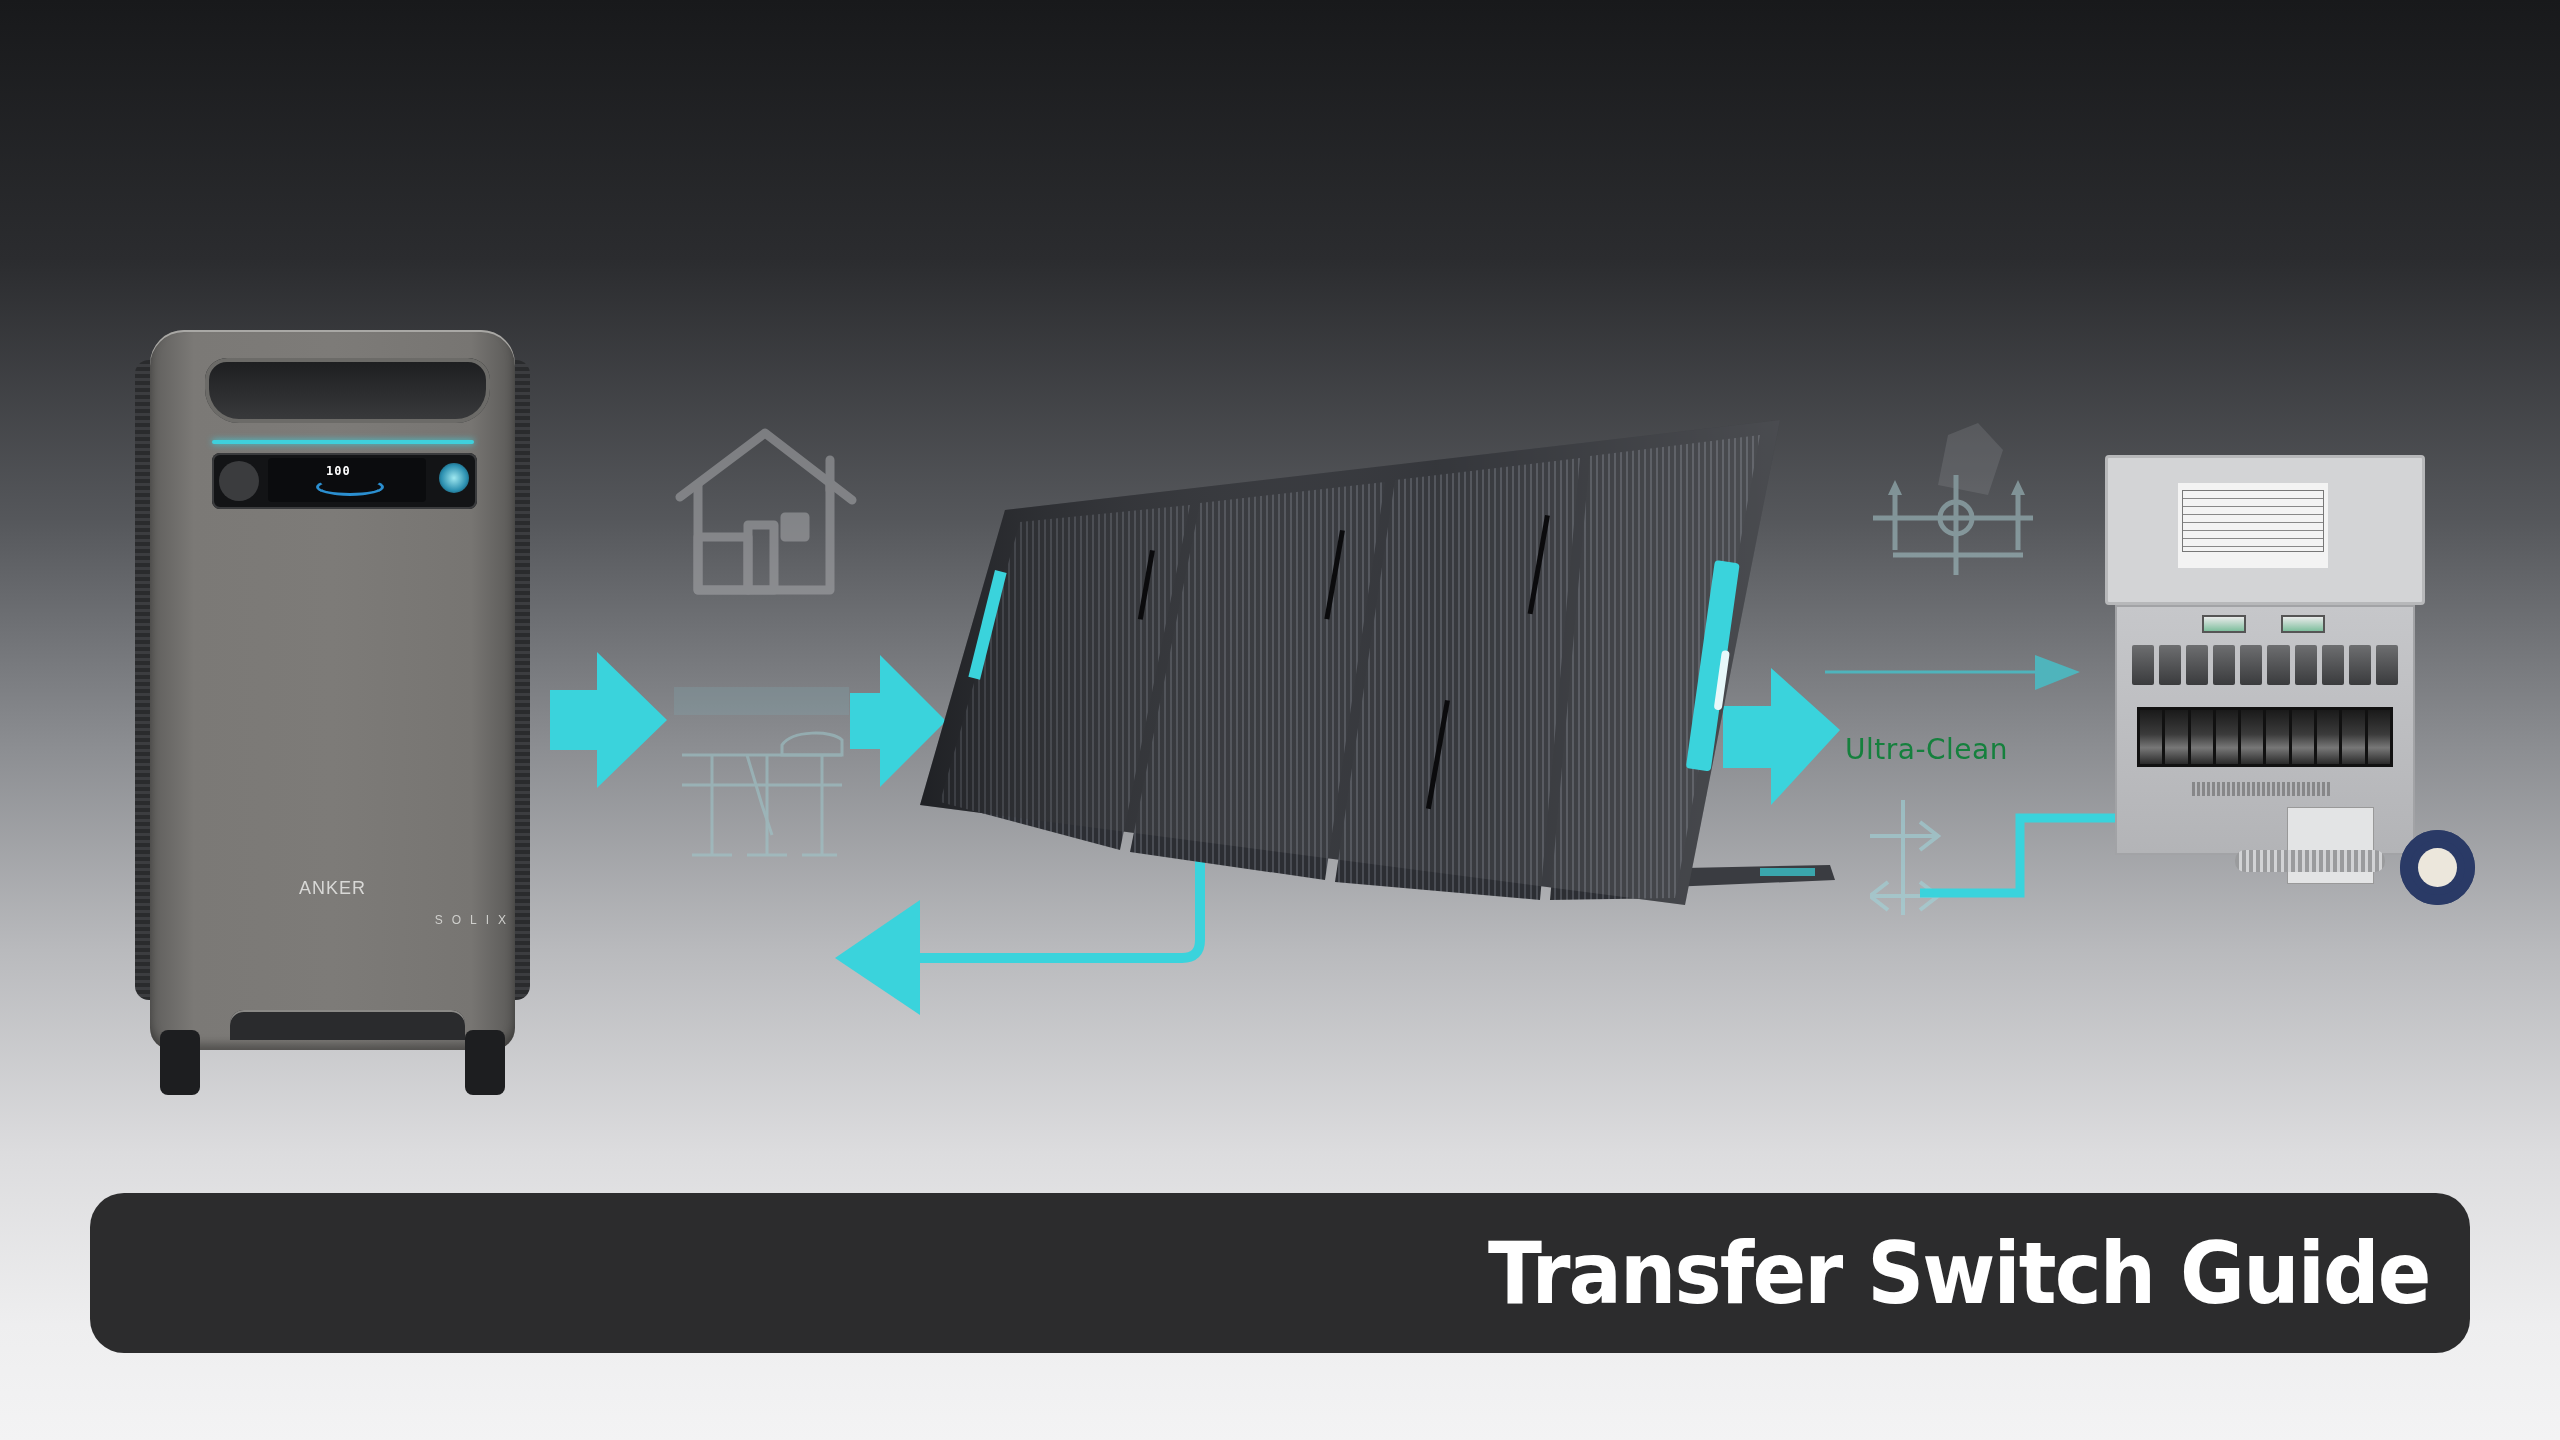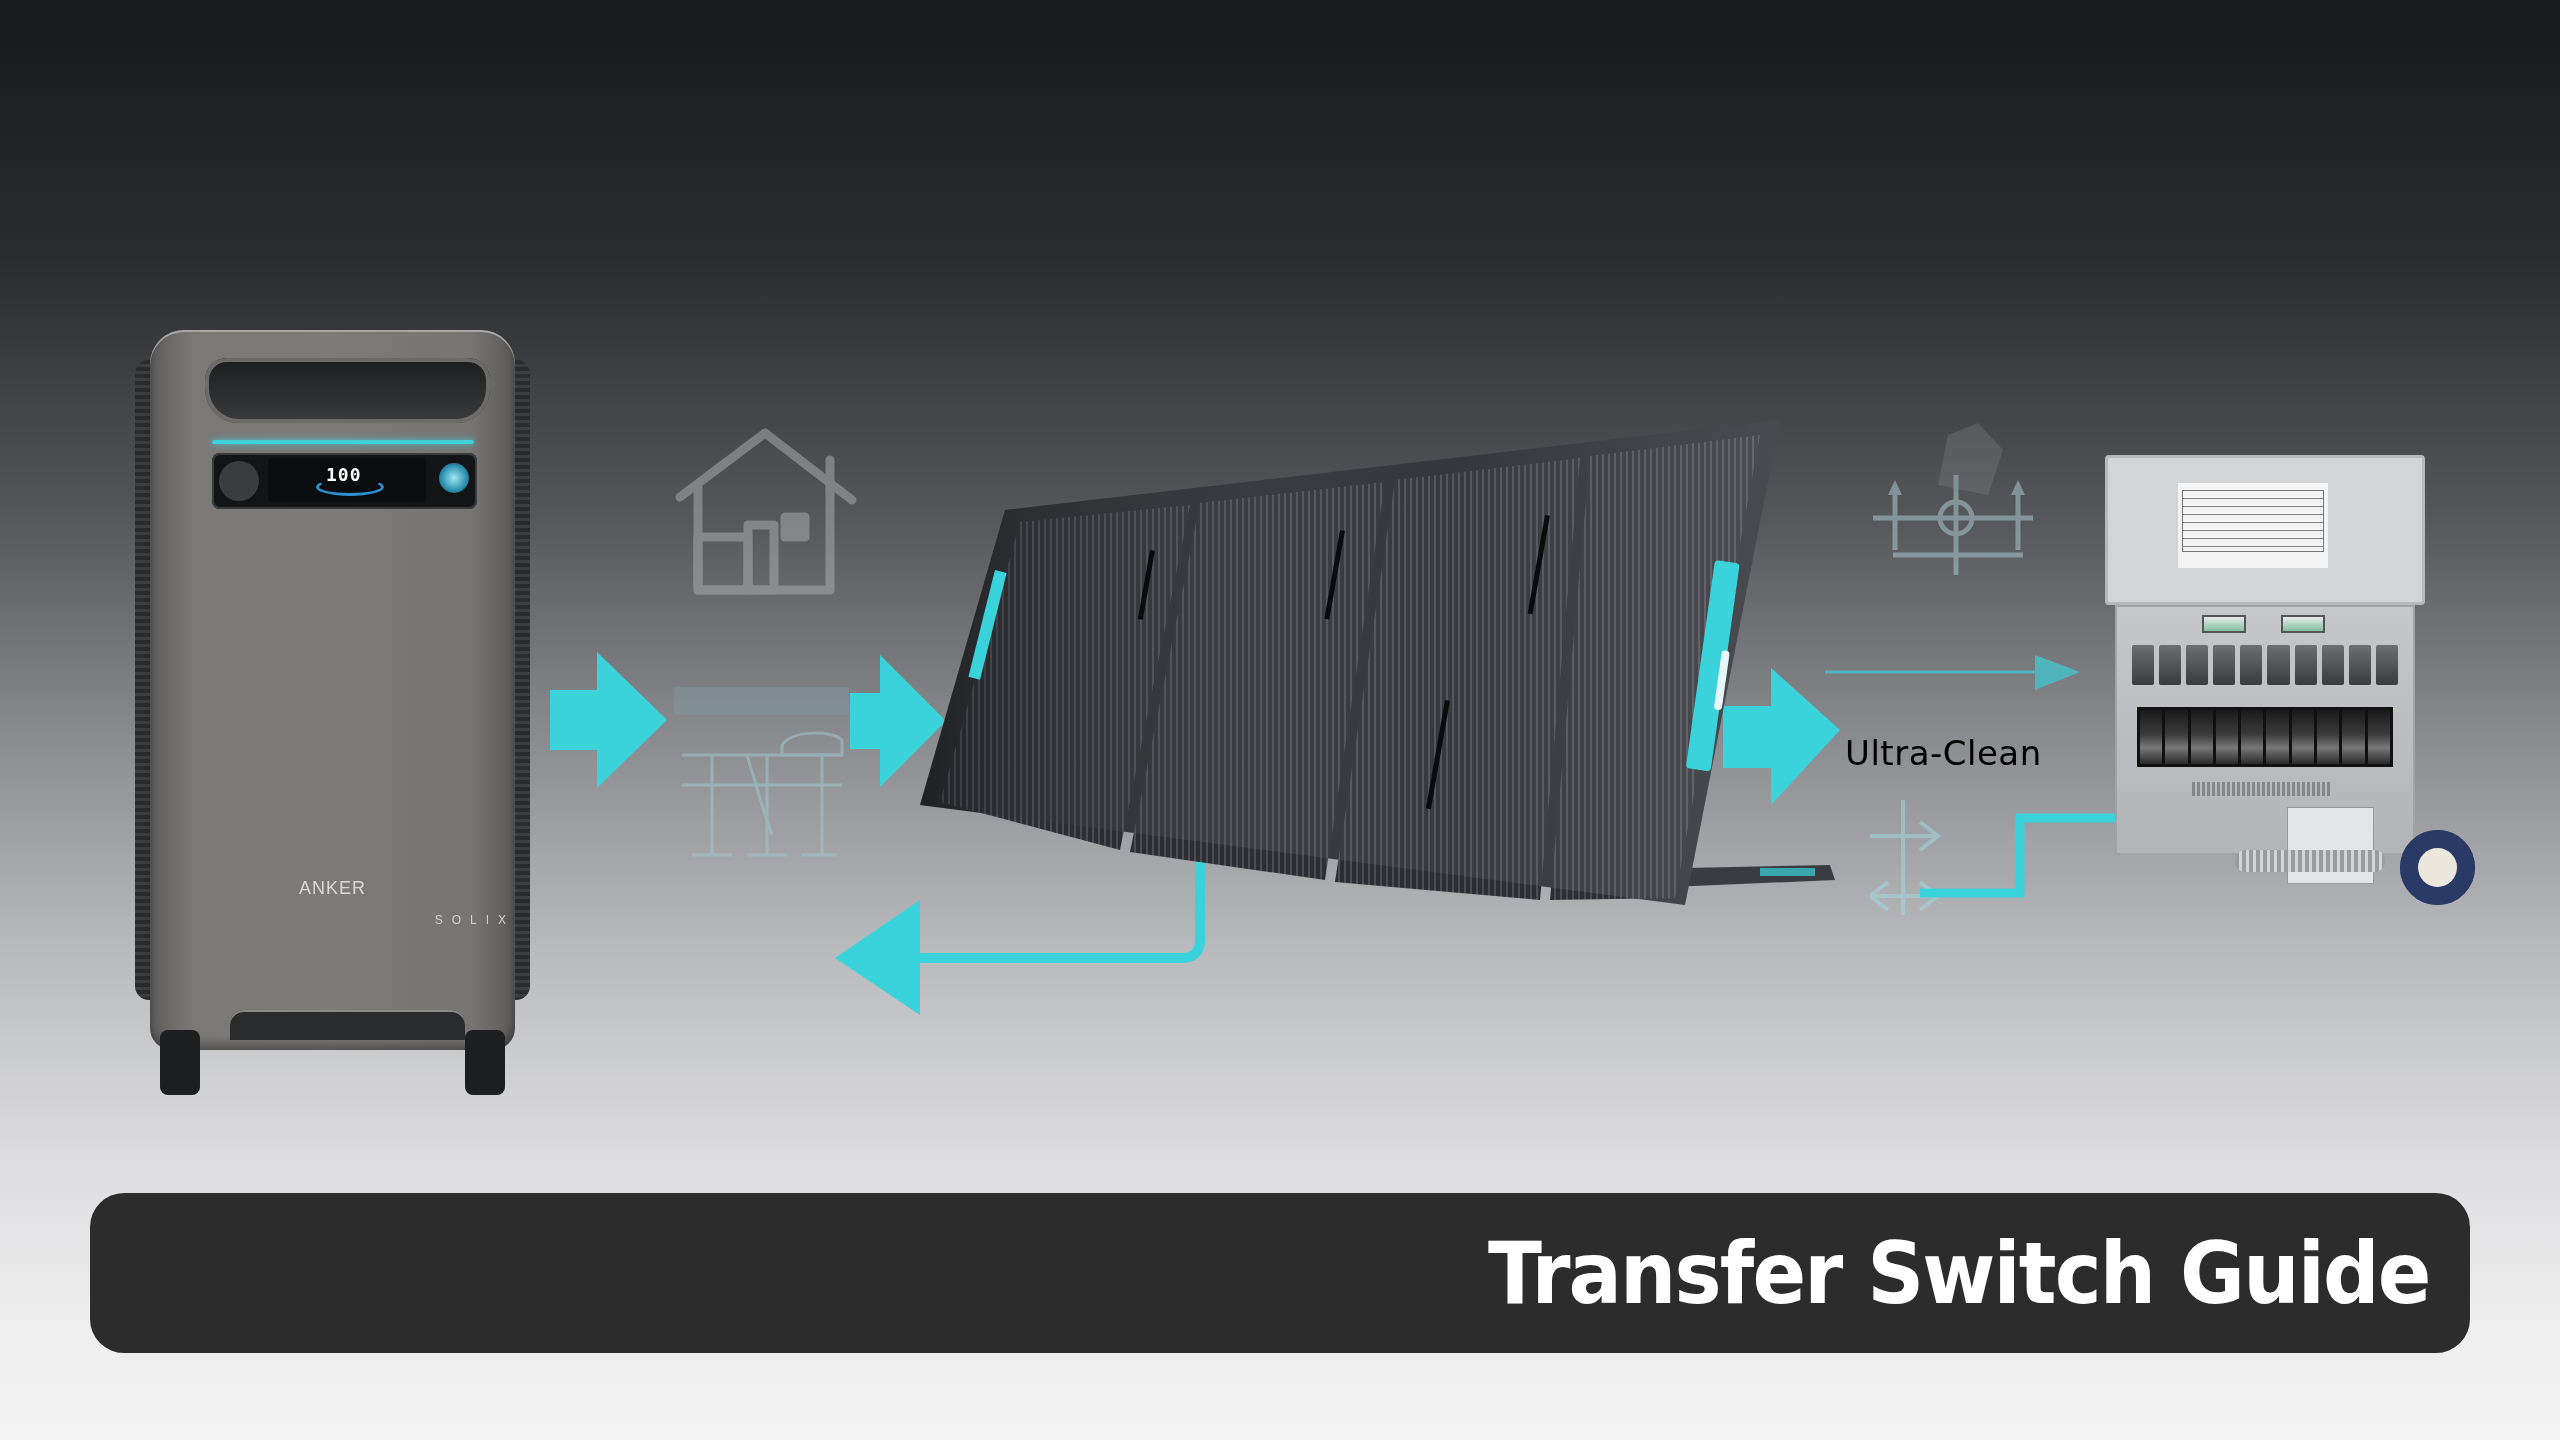--- a/index.html
+++ b/index.html
@@ -29,21 +29,21 @@
     background: linear-gradient(180deg,#1c1d1f,#3a3b3d);
     box-shadow: inset 0 0 0 4px #6c6b68;
   }
   .ps-led { position:absolute; left:62px; top:110px; width:262px; height:4px; background:#3fd0dc; border-radius:2px; box-shadow:0 0 6px #3fd0dc; }
   .ps-panel {
     position:absolute; left:62px; top:123px; width:265px; height:56px;
     background:#131416; border-radius:8px; box-shadow: inset 0 0 0 2px #3a3b3d;
   }
   .ps-knob { position:absolute; left:7px; top:8px; width:40px; height:40px; border-radius:50%; background:#3b3c3e; }
   .ps-screen { position:absolute; left:56px; top:5px; width:158px; height:44px; background:#0b0c0e; border-radius:4px; color:#fff; }
-  .ps-screen .big { position:absolute; left:58px; top:6px; font-family:"DejaVu Sans Mono", monospace; font-size:18px; font-weight:bold; letter-spacing:1px; }
+  .ps-screen .big { position:absolute; left:58px; top:6px; font-family:"DejaVu Sans Mono", monospace; font-size:12px; font-weight:bold; letter-spacing:1px; }
   .ps-screen .ring { position:absolute; left:48px; top:20px; width:62px; height:12px; border:3px solid #2b8fd0; border-radius:50%; border-top-color:transparent; }
   .ps-btn { position:absolute; right:8px; top:10px; width:30px; height:30px; border-radius:50%; background:radial-gradient(circle,#9fe8f0,#2b8fb0 60%,#0e2a36); }
   .ps-brand { position:absolute; left:0; width:100%; top:548px; text-align:center; color:#d8d8d6; font-family:"Liberation Sans", sans-serif; font-size:18px; letter-spacing:1px; }
   .ps-sub { position:absolute; left:0; width:100%; top:583px; text-align:right; color:#cfcfcc; font-family:"Liberation Sans", sans-serif; font-size:12px; letter-spacing:9px; }
   .ps-foot { position:absolute; left:80px; top:680px; width:235px; height:30px; background:#2a2b2d; border-radius:14px 14px 0 0; box-shadow: inset 0 2px 0 #8a8986; }
   .ps-wheel { position:absolute; top:700px; width:40px; height:65px; background:#1d1e20; border-radius:8px; }
   .ps-wheel.l { left:25px; } .ps-wheel.r { right:25px; }
 
   
   .cyan { fill:#3ad3dc; }
@@ -72,21 +72,21 @@
   .ts-text { position:absolute; left:75px; top:175px; width:140px; height:14px; background: repeating-linear-gradient(90deg,#555 0 3px,transparent 3px 5px); opacity:.5; }
   .ts-door { position:absolute; left:170px; top:200px; width:85px; height:75px; background:#e3e4e5; border:1px solid #999; }
   .ts-conduit { position:absolute; left:130px; top:395px; width:150px; height:22px; border-radius:10px; background:repeating-linear-gradient(90deg,#9a9b9d 0 4px,#d2d3d5 4px 7px); }
   .ts-plug { position:absolute; left:295px; top:375px; width:75px; height:75px; border-radius:50%; background:#2a3a66; box-shadow: inset 0 0 0 10px #2a3a66; }
   .ts-plug::after { content:""; position:absolute; left:18px; top:18px; width:39px; height:39px; border-radius:50%; background:#ece7dc; }
 
   
   .faint { opacity:.55; }
 
   
-  .ultra { left:1845px; top:733px; font-family:"DejaVu Sans", sans-serif; font-size:34px; color:#000000; letter-spacing:0.5px; }
+  .ultra { left:1845px; top:733px; font-family:"DejaVu Sans", sans-serif; font-size:28px; color:#15803d; letter-spacing:0.5px; }
 
   
   .title-bar {
     position:absolute; left:90px; top:1193px; width:2380px; height:160px;
     background:#2c2c2d; border-radius:34px;
     display:flex; align-items:center; justify-content:flex-end;
   }
   .title-text {
     color:#ffffff; font-family:"DejaVu Sans", sans-serif; font-weight:bold;
     font-size:86px; letter-spacing:-2px; transform:scaleX(0.92);

